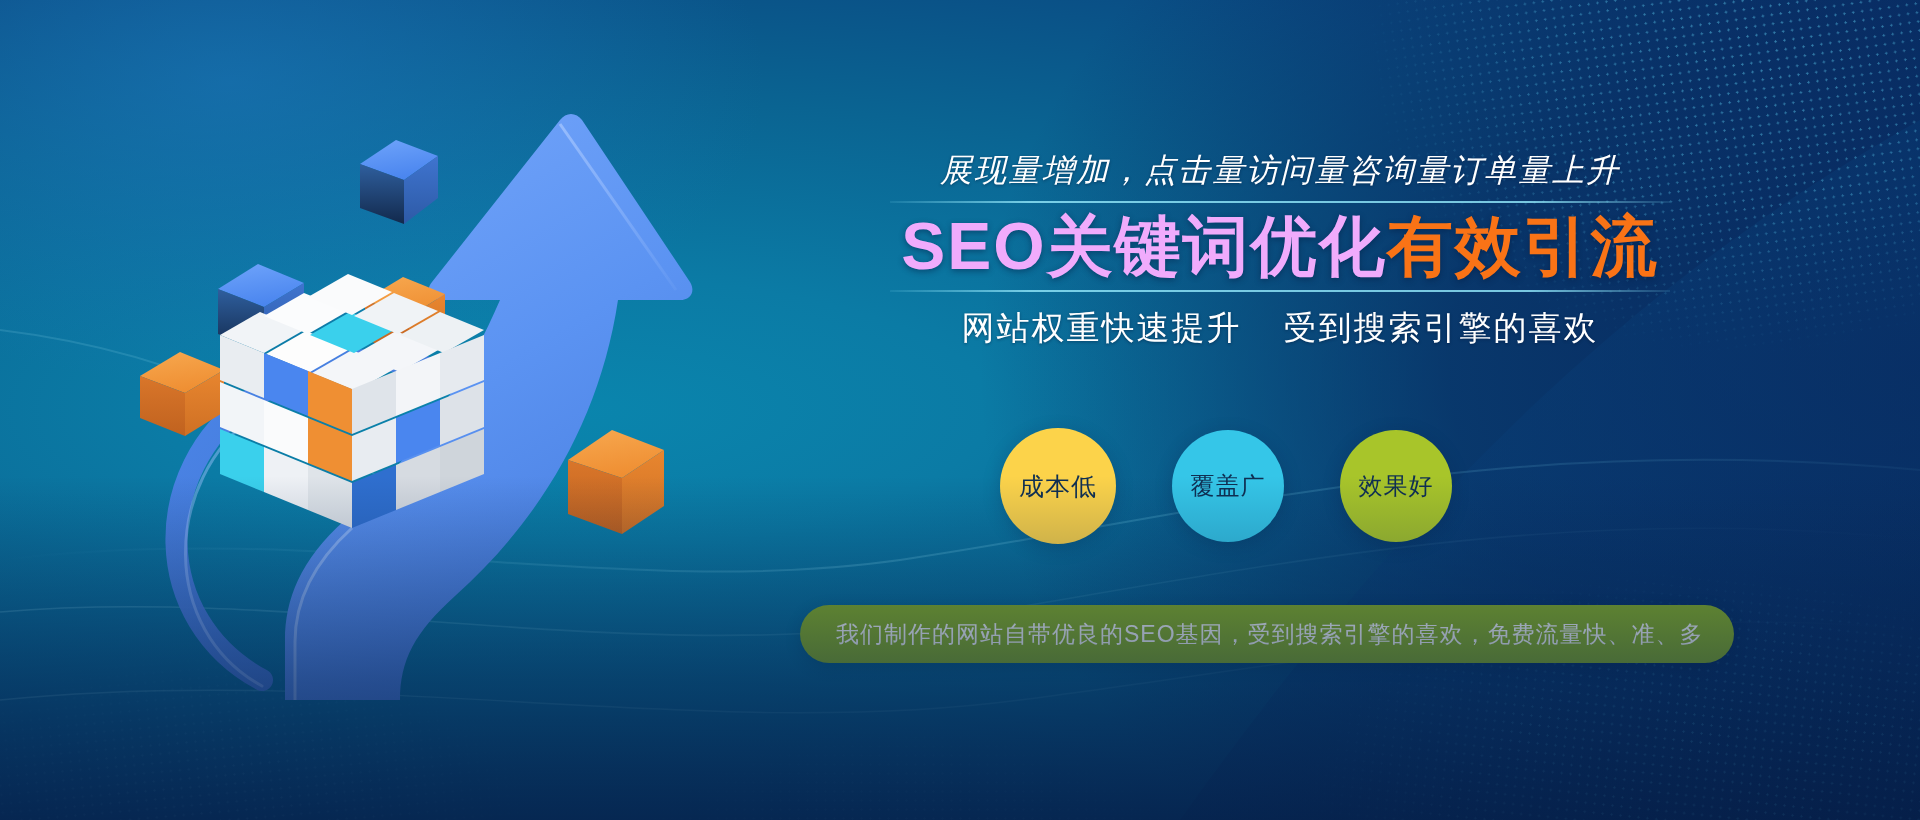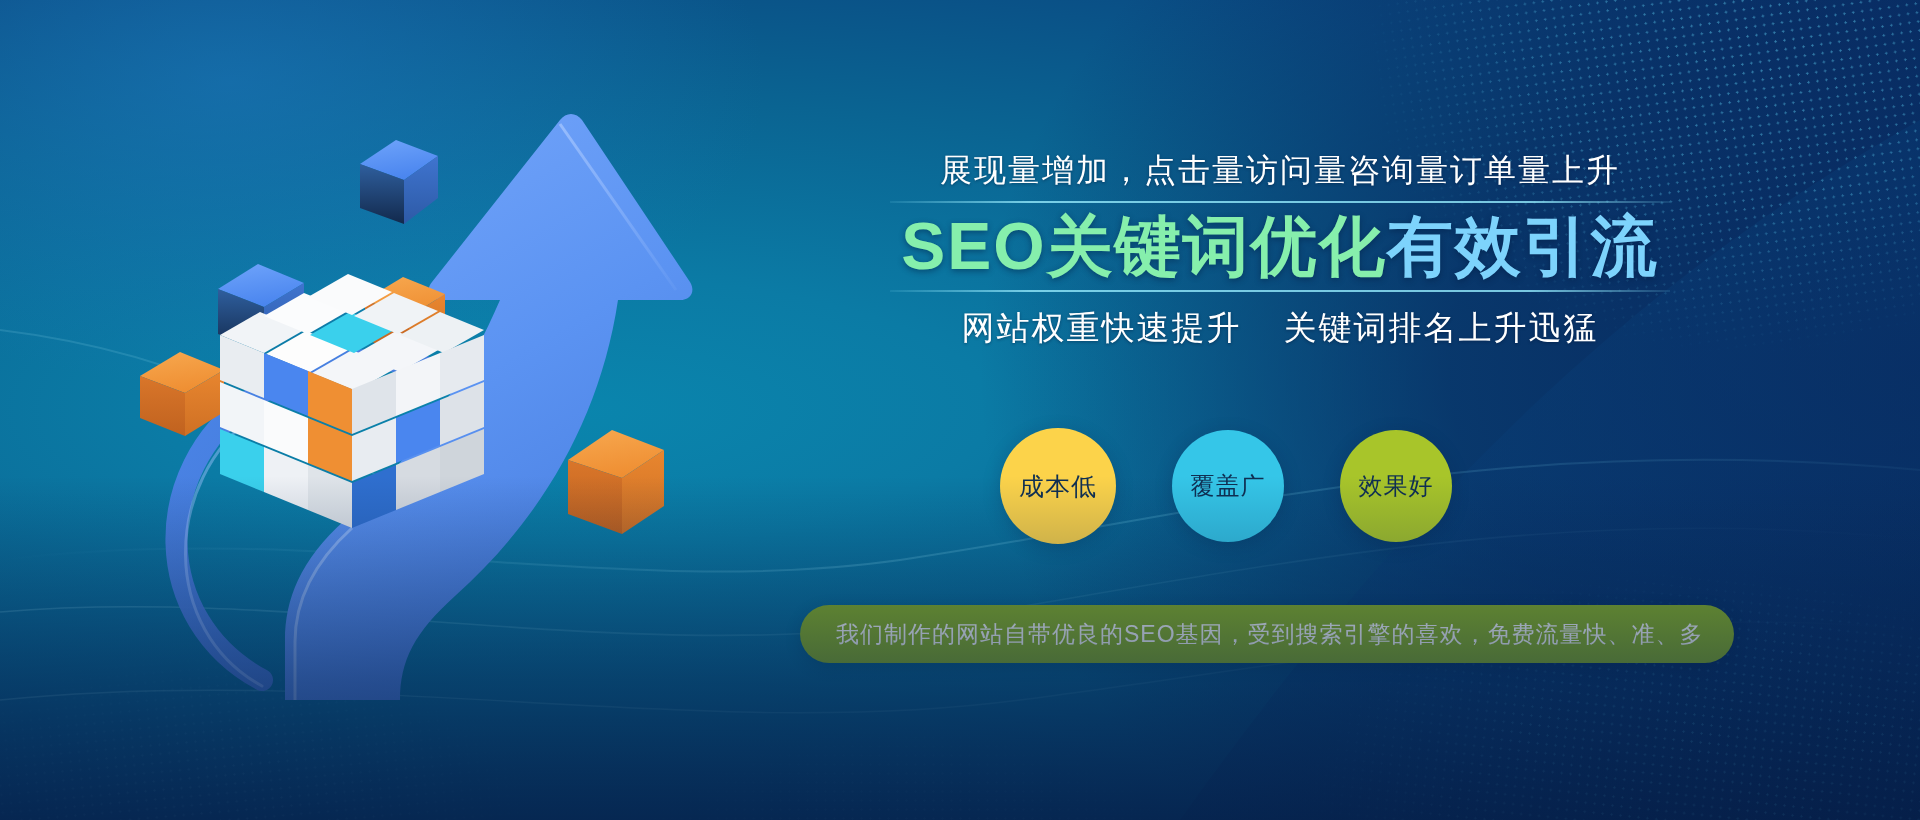--- a/index.html
+++ b/index.html
@@ -81,38 +81,39 @@
     width: 800px;
     text-align: center;
   }
   .headline-top {
     color: #ffffff;
     font-size: 32px;
     letter-spacing: 2px;
     line-height: 1.25;
     white-space: nowrap;
     text-shadow: 0 1px 3px rgba(0,20,50,.45);
+    font-style: italic;
   }
   .rule {
     height: 2px;
     margin: 11px auto 8px auto;
     width: 780px;
     background: linear-gradient(to right, rgba(120,215,240,0.12), rgba(140,225,245,0.85) 18%, rgba(140,225,245,0.85) 82%, rgba(120,215,240,0.12));
   }
   .rule.bottom { margin: 8px auto 14px auto; }
   .headline-main {
     font-size: 66px;
     font-weight: bold;
     letter-spacing: 2px;
     white-space: nowrap;
     line-height: 1.08;
     text-shadow: 0 2px 6px rgba(0,25,60,.45);
   }
-  .hl-yellow { color: #86efac; }
-  .hl-white  { color: #7dd3fc; }
+  .hl-yellow { color: #f0abfc; }
+  .hl-white  { color: #f97316; }
   .headline-sub {
     color: #ffffff;
     font-size: 33px;
     letter-spacing: 2px;
     white-space: nowrap;
     text-shadow: 0 1px 3px rgba(0,20,50,.45);
   }
   .headline-sub .gap { display: inline-block; width: 42px; }
 
   
@@ -319,21 +320,21 @@
         <polygon points="300,195 344,177 344,222 300,240" fill="#cfd5db"></polygon>
       </g>
     </g>
   </svg>
 
   <div class="content">
     <div class="headline-top">展现量增加，点击量访问量咨询量订单量上升</div>
     <div class="rule"></div>
     <div class="headline-main"><span class="hl-yellow">SEO关键词优化</span><span class="hl-white">有效引流</span></div>
     <div class="rule bottom"></div>
-    <div class="headline-sub"><span>网站权重快速提升</span><span class="gap"></span><span>关键词排名上升迅猛</span></div>
+    <div class="headline-sub"><span>网站权重快速提升</span><span class="gap"></span><span>受到搜索引擎的喜欢</span></div>
   </div>
 
   <div class="circles">
     <div class="circle c1">
         <span>成本低</span>
       </div>
     <div class="circle c2">
         <span>覆盖广</span>
       </div>
     <div class="circle c3">

